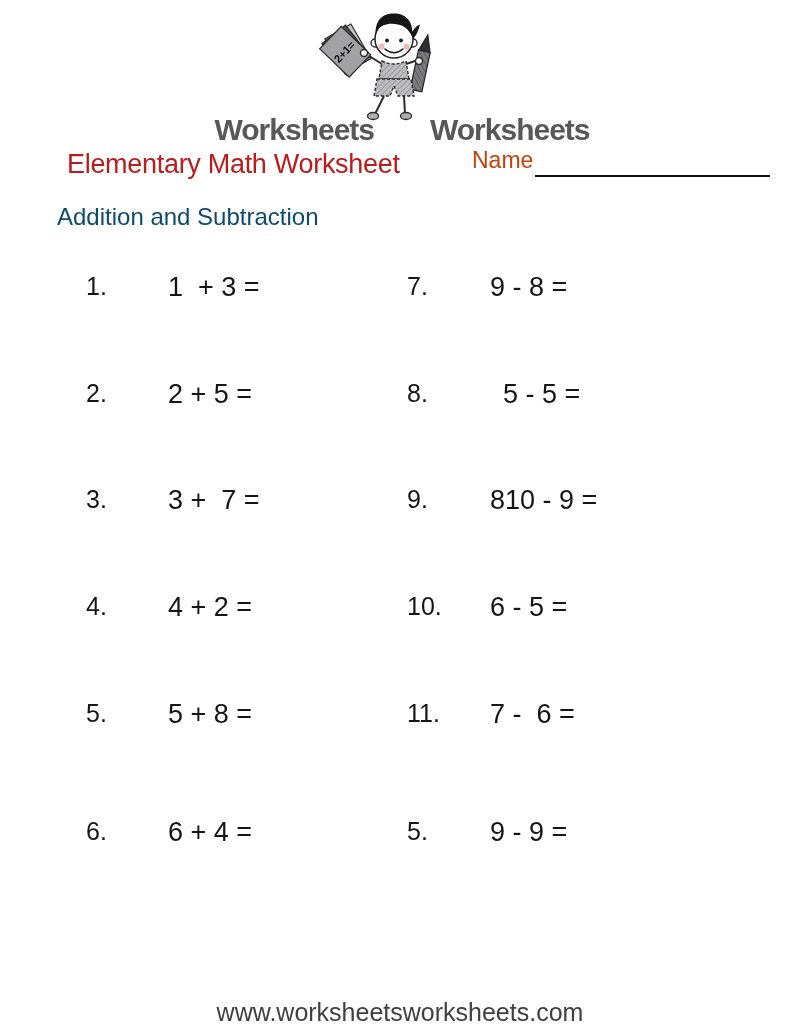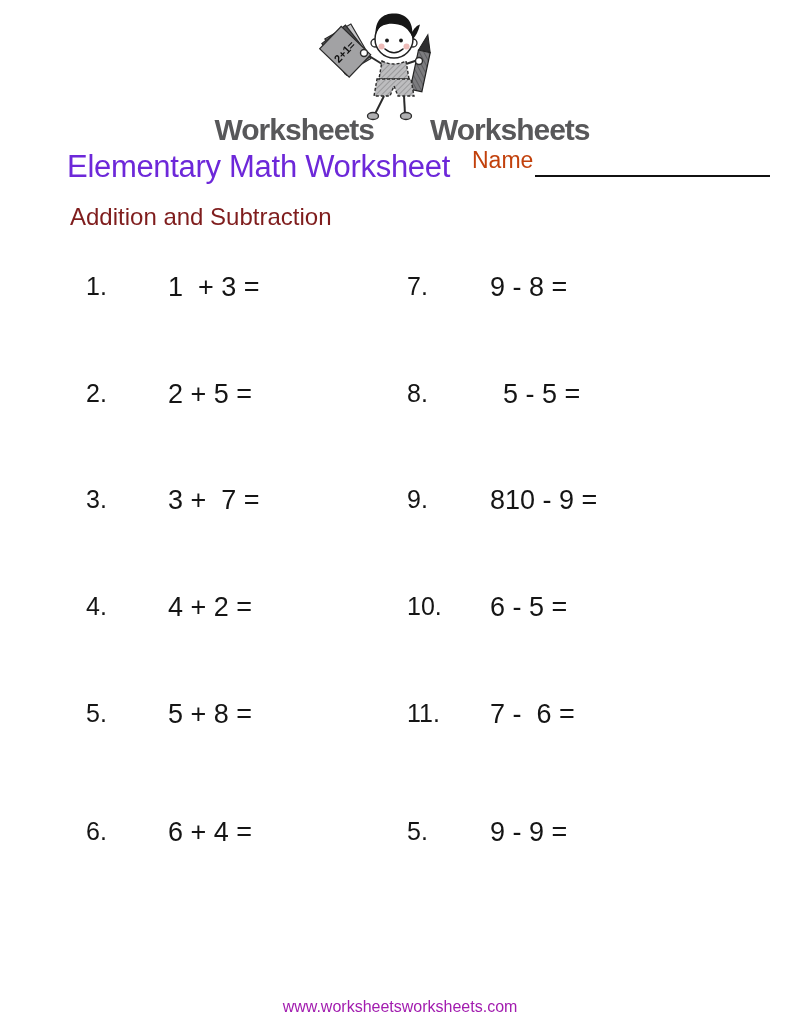--- a/index.html
+++ b/index.html
@@ -27,45 +27,45 @@
   .mascot{
     position:absolute;
     left:318px;top:5px;
     width:122px;height:124px;
   }
   
   .title{
     position:absolute;
     left:67px;top:149px;
     margin:0;
-    font-size:31px;
+    font-size:27px;
     font-weight:400;
     letter-spacing:-0.3px;
-    color:#6d28d9;
+    color:#b91c1c;
     white-space:nowrap;
   }
   .name-label{
     position:absolute;
     left:472px;top:147px;
     font-size:23px;
     color:#c2410c;
   }
   .name-line{
     position:absolute;
     left:535px;top:155px;
     width:235px;height:20px;
     border-bottom:2px solid #111111;
   }
   .subtitle{
     position:absolute;
-    left:70px;top:203px;
+    left:57px;top:203px;
     margin:0;
     font-size:24px;
     font-weight:400;
-    color:#7f1d1d;
+    color:#0c4a6e;
     white-space:nowrap;
   }
   
   .problem-row{
     position:absolute;
     left:0;width:100%;height:36px;
   }
   .p-num{
     position:absolute;
     font-size:25px;
@@ -77,22 +77,22 @@
     color:#151515;
     white-space:pre;
     margin-left:35px;
   }
   
   .footer{
     position:absolute;
     left:0;top:998px;
     width:100%;
     text-align:center;
-    font-size:16px;
-    color:#a21caf;
+    font-size:25px;
+    color:#404040;
   }
 </style>
 </head>
 <body>
 
 <div class="page">
 
   <header>
     <span class="logo-word logo-left">Worksheets</span>
 

